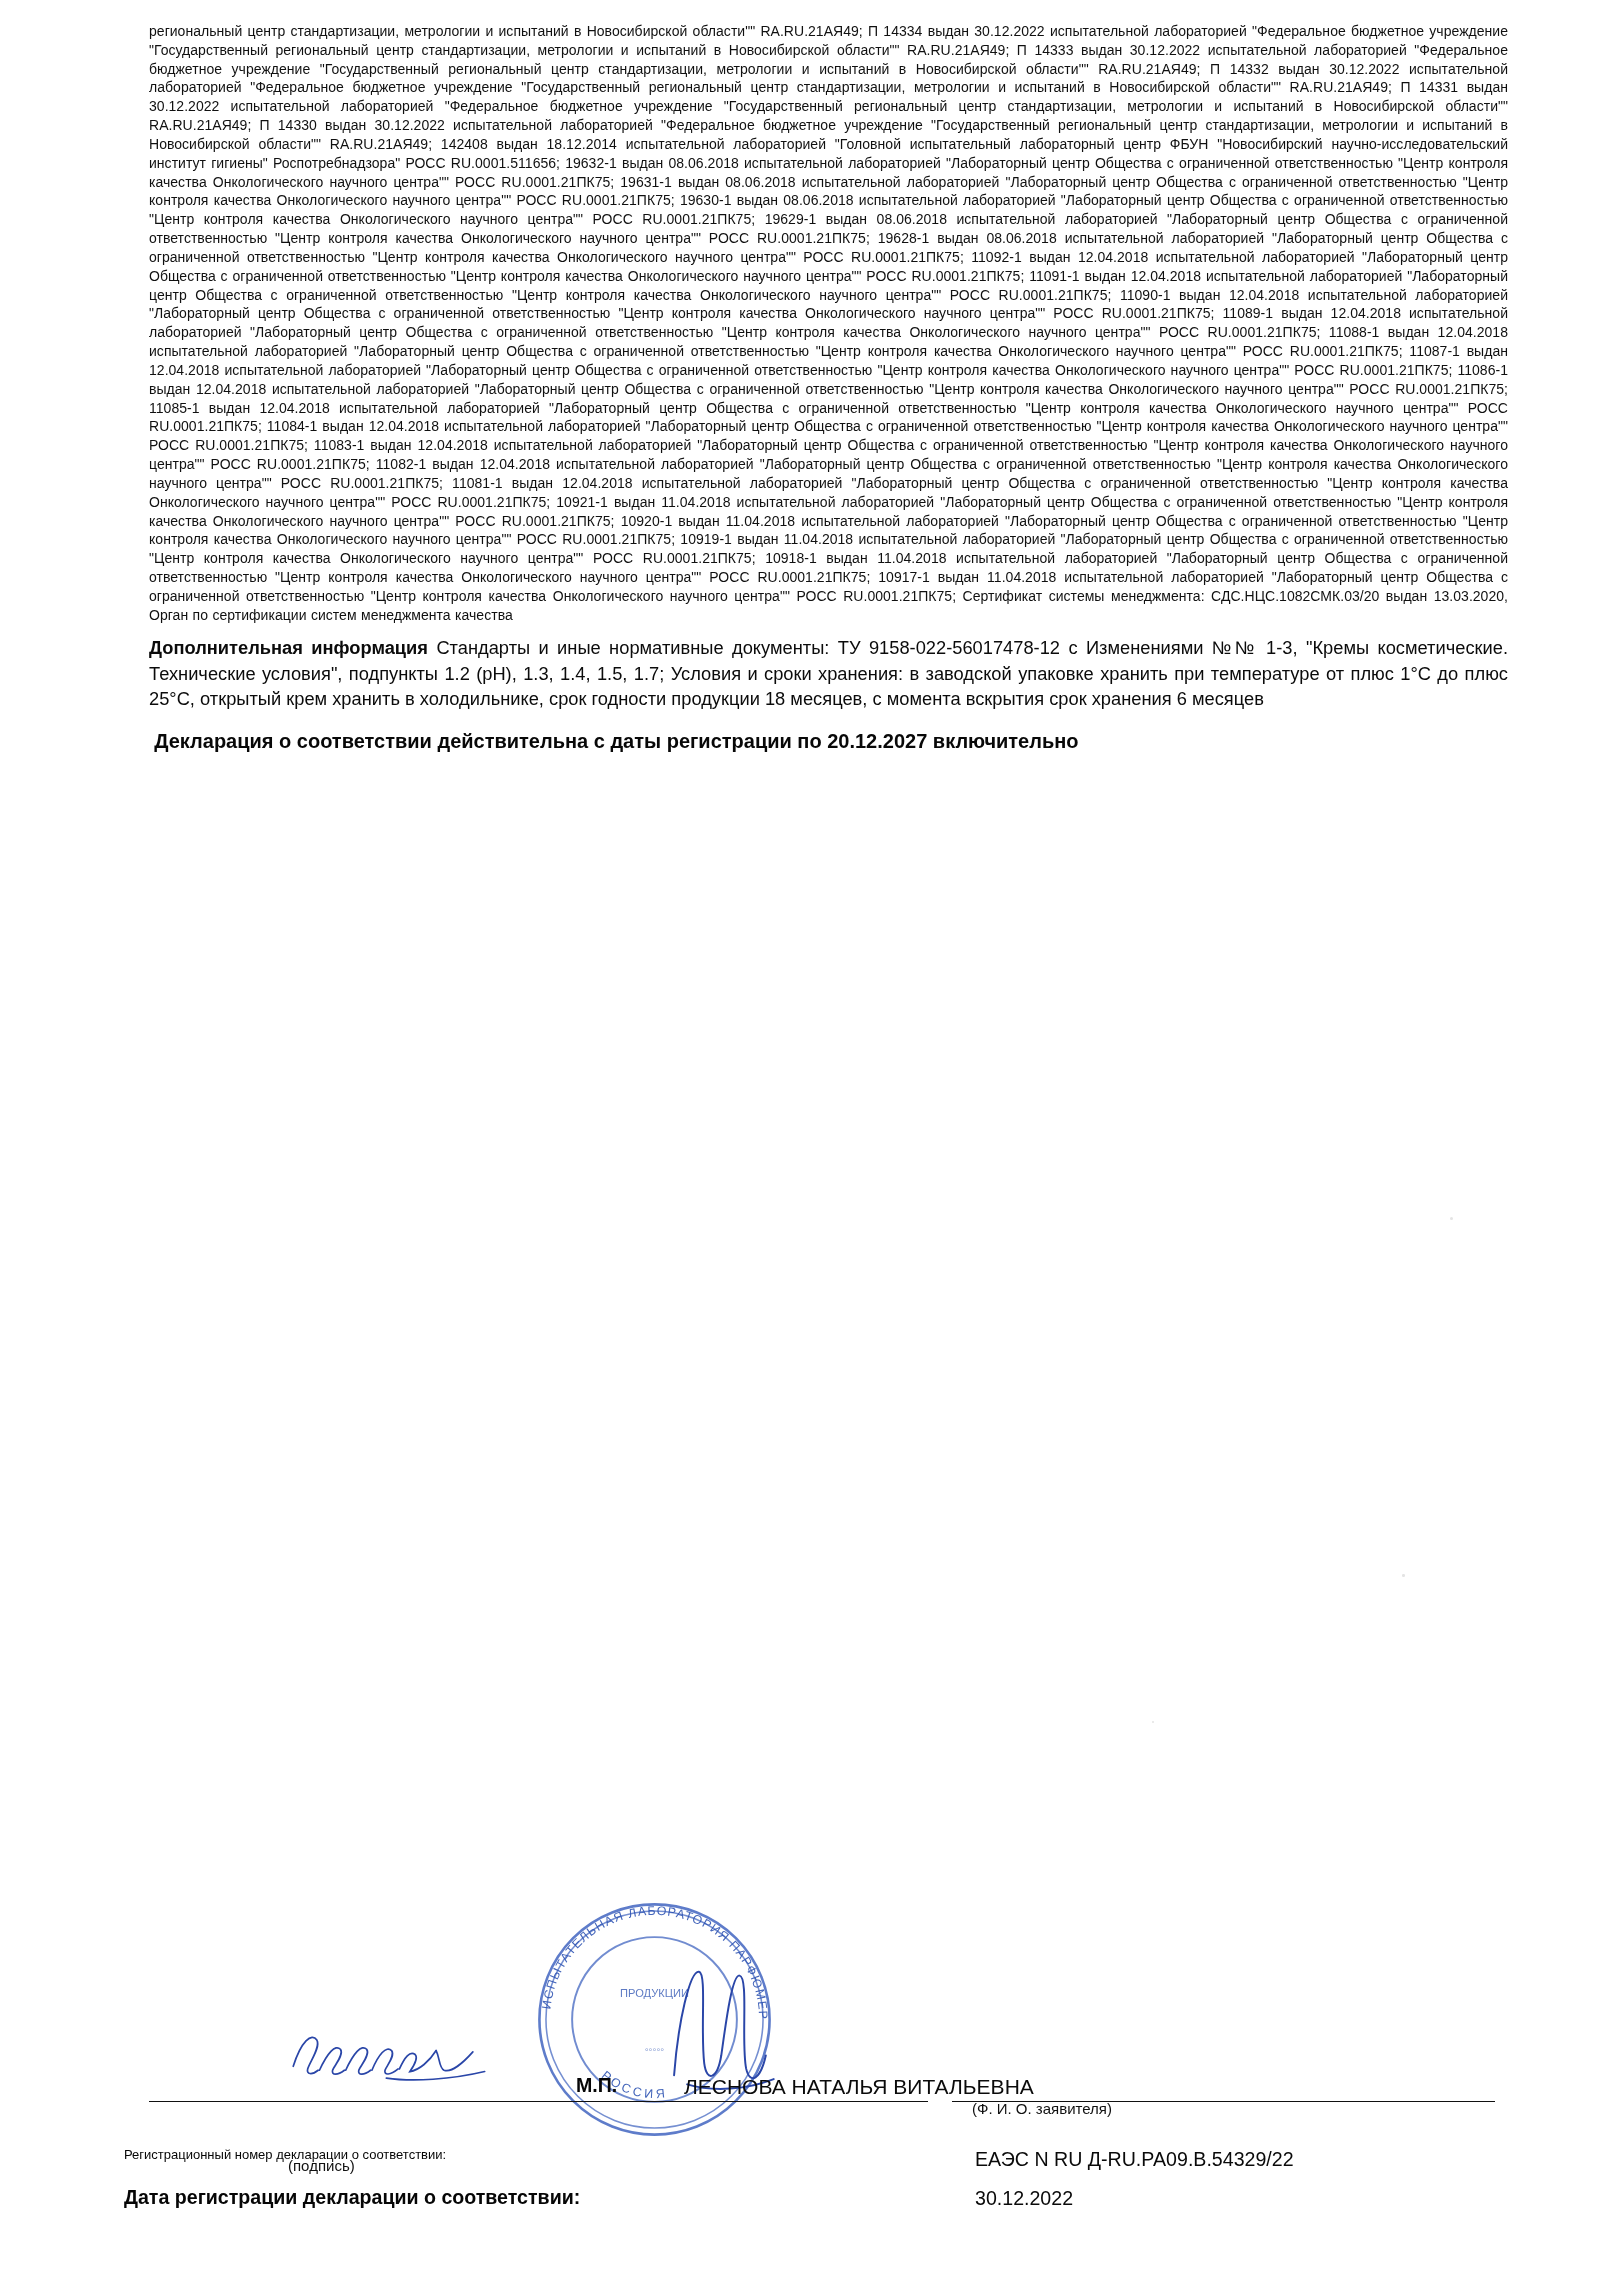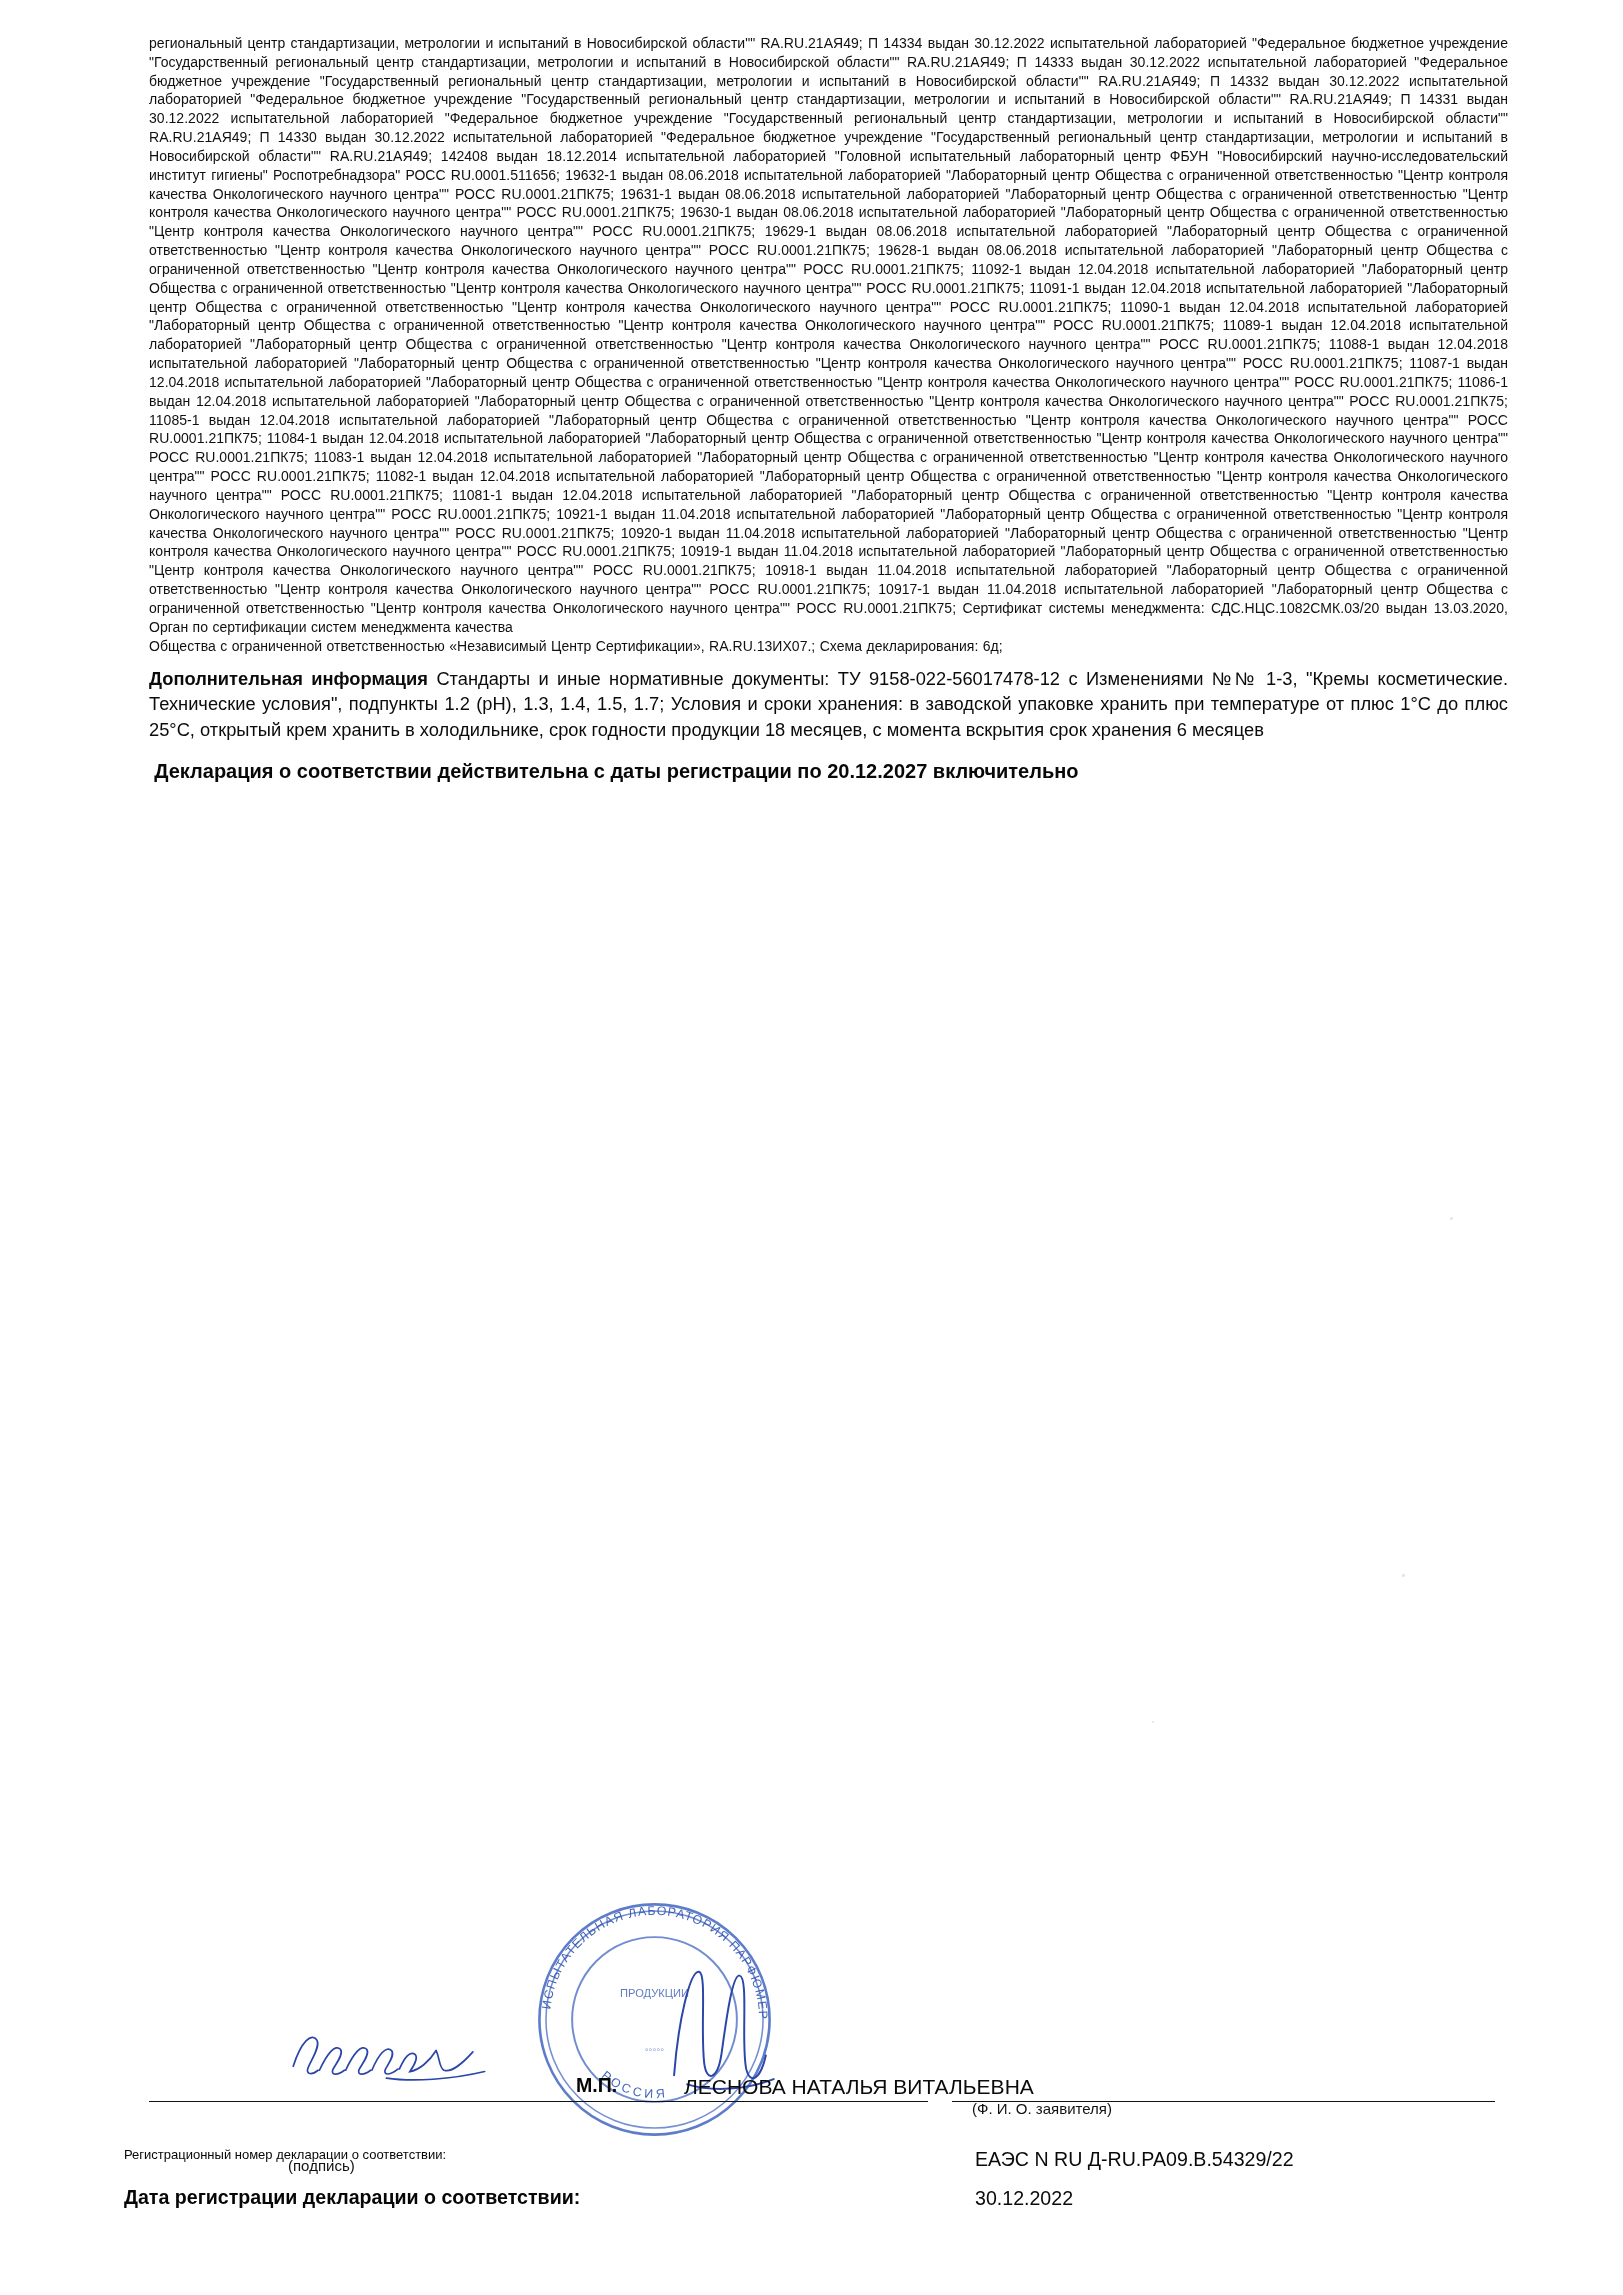--- a/index.html
+++ b/index.html
@@ -15,21 +15,21 @@
     color: #0d0d0d;
     overflow: hidden;
   }
 
   .page {
     position: absolute;
     left: 0; top: 0;
     width: 1623px;
     height: 2295px;
     box-sizing: border-box;
-    padding: 34px 115px 0 149px;
+    padding: 22px 115px 0 149px;
   }
 
   .body-text {
     font-size: 14px;
     line-height: 1.345;
     text-align: justify;
     letter-spacing: 0.03px;
     word-spacing: 0.5px;
     color: #101010;
   }
@@ -175,23 +175,20 @@
     opacity: .5;
   }
 </style>
 </head>
 <body>
 
 <div class="page">
 
   <div class="body-text">
     <span>региональный центр стандартизации, метрологии и испытаний в Новосибирской области"" RA.RU.21АЯ49; П 14334 выдан 30.12.2022  испытательной лабораторией "Федеральное бюджетное учреждение "Государственный региональный центр стандартизации, метрологии и испытаний в Новосибирской области"" RA.RU.21АЯ49; П 14333 выдан 30.12.2022  испытательной лабораторией "Федеральное бюджетное учреждение "Государственный региональный центр стандартизации, метрологии и испытаний в Новосибирской области"" RA.RU.21АЯ49; П 14332 выдан 30.12.2022  испытательной лабораторией "Федеральное бюджетное учреждение "Государственный региональный центр стандартизации, метрологии и испытаний в Новосибирской области"" RA.RU.21АЯ49; П 14331 выдан 30.12.2022  испытательной лабораторией "Федеральное бюджетное учреждение "Государственный региональный центр стандартизации, метрологии и испытаний в Новосибирской области"" RA.RU.21АЯ49; П 14330 выдан 30.12.2022  испытательной лабораторией "Федеральное бюджетное учреждение "Государственный региональный центр стандартизации, метрологии и испытаний в Новосибирской области"" RA.RU.21АЯ49; 142408 выдан 18.12.2014  испытательной лабораторией "Головной испытательный лабораторный центр ФБУН "Новосибирский научно-исследовательский институт гигиены" Роспотребнадзора" РОСС RU.0001.511656; 19632-1 выдан 08.06.2018  испытательной лабораторией "Лабораторный центр Общества с ограниченной ответственностью "Центр контроля качества Онкологического научного центра"" РОСС RU.0001.21ПК75; 19631-1 выдан 08.06.2018  испытательной лабораторией "Лабораторный центр Общества с ограниченной ответственностью "Центр контроля качества Онкологического научного центра"" РОСС RU.0001.21ПК75; 19630-1 выдан 08.06.2018  испытательной лабораторией "Лабораторный центр Общества с ограниченной ответственностью "Центр контроля качества Онкологического научного центра"" РОСС RU.0001.21ПК75; 19629-1 выдан 08.06.2018  испытательной лабораторией "Лабораторный центр Общества с ограниченной ответственностью "Центр контроля качества Онкологического научного центра"" РОСС RU.0001.21ПК75; 19628-1 выдан 08.06.2018  испытательной лабораторией "Лабораторный центр Общества с ограниченной ответственностью "Центр контроля качества Онкологического научного центра"" РОСС RU.0001.21ПК75; 11092-1 выдан 12.04.2018  испытательной лабораторией "Лабораторный центр Общества с ограниченной ответственностью "Центр контроля качества Онкологического научного центра"" РОСС RU.0001.21ПК75; 11091-1 выдан 12.04.2018  испытательной лабораторией "Лабораторный центр Общества с ограниченной ответственностью "Центр контроля качества Онкологического научного центра"" РОСС RU.0001.21ПК75; 11090-1 выдан 12.04.2018  испытательной лабораторией "Лабораторный центр Общества с ограниченной ответственностью "Центр контроля качества Онкологического научного центра"" РОСС RU.0001.21ПК75; 11089-1 выдан 12.04.2018  испытательной лабораторией "Лабораторный центр Общества с ограниченной ответственностью "Центр контроля качества Онкологического научного центра"" РОСС RU.0001.21ПК75; 11088-1 выдан 12.04.2018  испытательной лабораторией "Лабораторный центр Общества с ограниченной ответственностью "Центр контроля качества Онкологического научного центра"" РОСС RU.0001.21ПК75; 11087-1 выдан 12.04.2018  испытательной лабораторией "Лабораторный центр Общества с ограниченной ответственностью "Центр контроля качества Онкологического научного центра"" РОСС RU.0001.21ПК75; 11086-1 выдан 12.04.2018  испытательной лабораторией "Лабораторный центр Общества с ограниченной ответственностью "Центр контроля качества Онкологического научного центра"" РОСС RU.0001.21ПК75; 11085-1 выдан 12.04.2018  испытательной лабораторией "Лабораторный центр Общества с ограниченной ответственностью "Центр контроля качества Онкологического научного центра"" РОСС RU.0001.21ПК75; 11084-1 выдан 12.04.2018  испытательной лабораторией "Лабораторный центр Общества с ограниченной ответственностью "Центр контроля качества Онкологического научного центра"" РОСС RU.0001.21ПК75; 11083-1 выдан 12.04.2018  испытательной лабораторией "Лабораторный центр Общества с ограниченной ответственностью "Центр контроля качества Онкологического научного центра"" РОСС RU.0001.21ПК75; 11082-1 выдан 12.04.2018  испытательной лабораторией "Лабораторный центр Общества с ограниченной ответственностью "Центр контроля качества Онкологического научного центра"" РОСС RU.0001.21ПК75; 11081-1 выдан 12.04.2018  испытательной лабораторией "Лабораторный центр Общества с ограниченной ответственностью "Центр контроля качества Онкологического научного центра"" РОСС RU.0001.21ПК75; 10921-1 выдан 11.04.2018  испытательной лабораторией "Лабораторный центр Общества с ограниченной ответственностью "Центр контроля качества Онкологического научного центра"" РОСС RU.0001.21ПК75; 10920-1 выдан 11.04.2018  испытательной лабораторией "Лабораторный центр Общества с ограниченной ответственностью "Центр контроля качества Онкологического научного центра"" РОСС RU.0001.21ПК75; 10919-1 выдан 11.04.2018  испытательной лабораторией "Лабораторный центр Общества с ограниченной ответственностью "Центр контроля качества Онкологического научного центра"" РОСС RU.0001.21ПК75; 10918-1 выдан 11.04.2018  испытательной лабораторией "Лабораторный центр Общества с ограниченной ответственностью "Центр контроля качества Онкологического научного центра"" РОСС RU.0001.21ПК75; 10917-1 выдан 11.04.2018  испытательной лабораторией "Лабораторный центр Общества с ограниченной ответственностью "Центр контроля качества Онкологического научного центра"" РОСС RU.0001.21ПК75; Сертификат системы менеджмента: СДС.НЦС.1082СМК.03/20 выдан 13.03.2020, Орган по сертификации систем менеджмента качества</span>
-  </div>
-  <div class="body-text">
-    <span>Общества с ограниченной ответственностью «Независимый Центр Сертификации», RA.RU.13ИХ07.; Схема декларирования: 6д;</span>
   </div>
 
   <div class="extra-info">
     <span class="lead">Дополнительная информация</span><span> Стандарты и иные нормативные документы: ТУ 9158-022-56017478-12  с Изменениями №№ 1-3,  "Кремы косметические. Технические условия", подпункты 1.2 (pH), 1.3, 1.4, 1.5, 1.7; Условия и сроки хранения: в заводской упаковке хранить при температуре от плюс 1°С до плюс 25°С, открытый крем хранить в холодильнике, срок годности продукции 18 месяцев, с момента вскрытия срок хранения 6 месяцев</span>
   </div>
 
   <div class="validity">Декларация о соответствии действительна с даты регистрации по 20.12.2027 включительно</div>
 
 </div>
 

